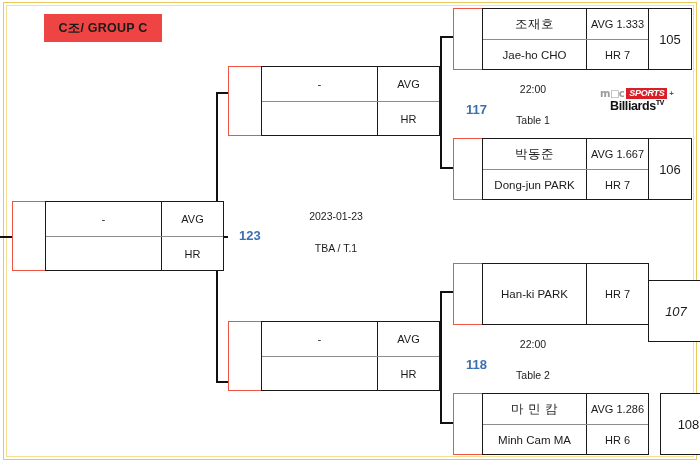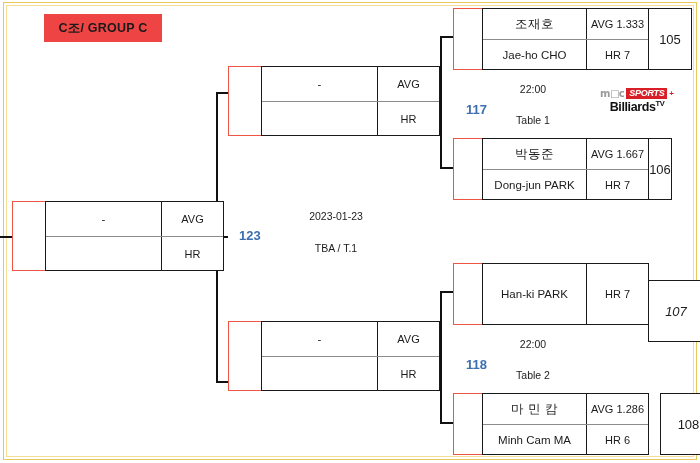--- a/index.html
+++ b/index.html
@@ -134,21 +134,21 @@
     padding: 1px 3px 1px 3px;
     letter-spacing: -.3px;
     font-style: italic;
   }
   .mbc-plus { color: #d81f27; font-size: 8px; font-weight: bold; }
   .billiards {
     font-size: 12.5px; font-weight: bold; color: #111111;
     letter-spacing: -.4px; line-height: 1;
     margin-top: 1px;
   }
-  .billiards .tv { font-size: 7.5px; vertical-align: super; }
+  .billiards .tv { font-size: 7.5px; vertical-align: super; font-family: Liberation Mono, monospace; }
   .sbs-line { display: flex; align-items: baseline; gap: 3px; line-height: 1; }
   .sbs-mark {
     font-size: 13px; font-weight: bold; color: #1b5ca8; letter-spacing: -.5px;
   }
   .sbs-sports {
     font-size: 12px; font-style: italic; color: #4f4f4f;
     border-bottom: 1.5px solid #4f4f4f; padding-bottom: 0px;
   }
   .pba-line { display: flex; align-items: center; gap: 2px; line-height: 1; margin-top: 2px; }
   .pba-swoosh { display: inline-flex; }
@@ -265,21 +265,21 @@
       <div class="nrow">
         <div class="ncell-name kr">박동준</div>
         <div class="ncell-stat">AVG 1.667</div>
       </div>
       <div class="nrow">
         <div class="ncell-name">Dong-jun PARK</div>
         <div class="ncell-stat">HR 7</div>
       </div>
     </div>
   </div>
-  <div class="numbox" style="left:648px; top:138px; width:24px; height:62px;">106</div>
+  <div class="numbox" style="left:648px; top:138px; width:44px; height:62px;">106</div>
 
   <div class="matchno" style="left:466px; top:357px;">118</div>
   <div class="mtime" style="left:495px; top:338px; width:76px;">22:00</div>
   <div class="mtable" style="left:495px; top:369px; width:76px;">Table 2</div>
 
 
   <div class="card" style="left:453px; top:263px; width:196px; height:62px;">
     <div class="seed" style="width:34px; height:62px;"></div>
     <div class="namebox" style="left:29px; top:0px; width:167px; height:62px;">
       <div class="nrow">

